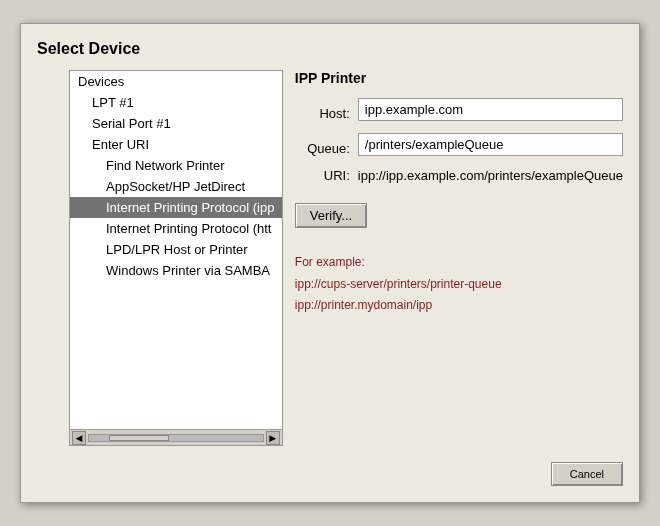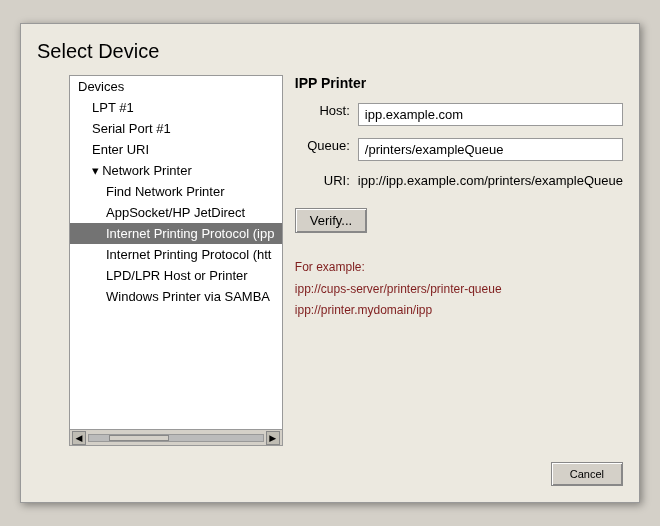--- a/index.html
+++ b/index.html
@@ -17,22 +17,22 @@
       background: #ece9e0;
       border: 1px solid #999;
       box-shadow: 2px 2px 8px rgba(0,0,0,0.4);
       width: 620px;
       min-height: 480px;
       display: flex;
       flex-direction: column;
       padding: 16px;
     }
     .dialog-title {
-      font-size: 20px;
-      font-weight: normal;
+      font-size: 16px;
+      font-weight: bold;
       margin-bottom: 12px;
       color: #000;
     }
     .dialog-body {
       display: flex;
       flex: 1;
       gap: 12px;
     }
     
     .left-panel {
@@ -112,21 +112,21 @@
       flex-direction: column;
       gap: 8px;
     }
     .right-panel-title {
       font-size: 14px;
       font-weight: bold;
       margin-bottom: 4px;
     }
     .form-row {
       display: flex;
-      align-items: flex-start;
+      align-items: flex-end;
       gap: 8px;
       margin-bottom: 4px;
     }
     .form-label {
       width: 55px;
       text-align: right;
       color: #000;
     }
     .form-input {
       flex: 1;
@@ -192,21 +192,20 @@
   <div class="dialog-title">Select Device</div>
 
   <div class="dialog-body">
 
     <div class="left-panel">
       <div class="left-panel-list">
         <div class="list-item category">Devices</div>
         <div class="list-item sub-item">LPT #1</div>
         <div class="list-item sub-item">Serial Port #1</div>
         <div class="list-item sub-item">Enter URI</div>
-        <div class="list-item sub-item">▾ Network Printer</div>
         <div class="list-item sub-item-deep">Find Network Printer</div>
         <div class="list-item sub-item-deep">AppSocket/HP JetDirect</div>
         <div class="list-item sub-item-deep selected">Internet Printing Protocol (ipp</div>
         <div class="list-item sub-item-deep">Internet Printing Protocol (htt</div>
         <div class="list-item sub-item-deep">LPD/LPR Host or Printer</div>
         <div class="list-item sub-item-deep">Windows Printer via SAMBA</div>
       </div>
       <div class="scrollbar-bottom">
         <div class="scroll-arrow">◀</div>
         <div class="scroll-track">

